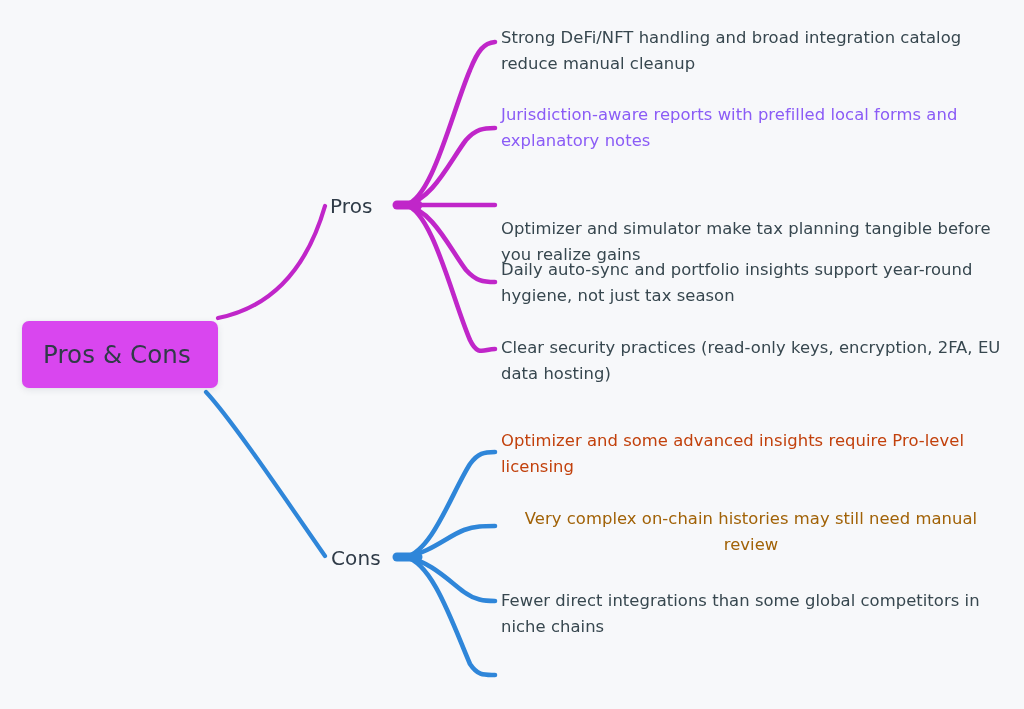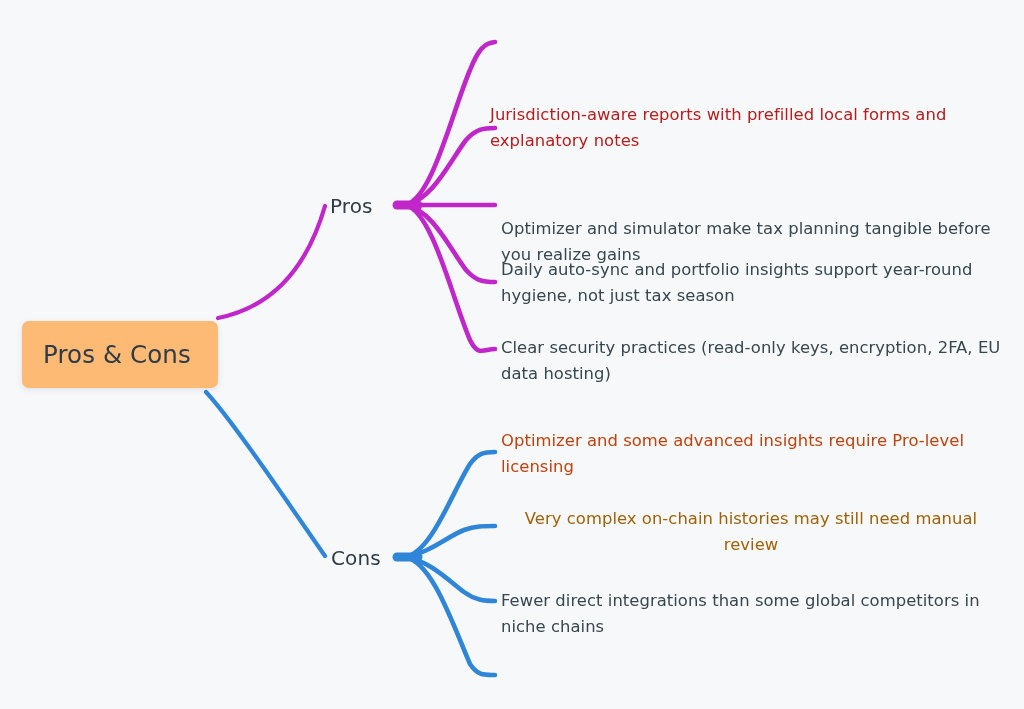--- a/index.html
+++ b/index.html
@@ -30,21 +30,21 @@
     pointer-events: none;
   }
 
   
   .root-node {
     position: absolute;
     left: 22px;
     top: 321px;
     width: 196px;
     height: 67px;
-    background: #fdba74;
+    background: #d946ef;
     border-radius: 7px;
     box-shadow: 0 2px 7px rgba(35, 45, 70, 0.10), 0 0 2px rgba(35,45,70,0.05);
     display: flex;
     align-items: center;
     box-sizing: border-box;
     padding-left: 21px;
   }
   .root-label {
     font-size: 24.5px;
     color: #2f3b47;
@@ -114,22 +114,23 @@
   </svg>
 
   <div class="root-node">
     <span class="root-label">Pros &amp; Cons</span>
   </div>
 
   <div class="branch-label" id="branch-label-pros">Pros</div>
 
   <div class="branch-label" id="branch-label-cons">Cons</div>
 
+  <div class="leaf w2" style="left: 501px; top: 25px; color: rgb(55, 71, 79);">Strong DeFi/NFT handling and broad integration catalog reduce manual cleanup</div>
 
-  <div class="leaf w2" style="left: 490px; top: 102px; color: #b91c1c;">Jurisdiction-aware reports with prefilled local forms and explanatory notes</div>
+  <div class="leaf w2" style="left: 501px; top: 102px; color: #8b5cf6;">Jurisdiction-aware reports with prefilled local forms and explanatory notes</div>
 
   <div class="leaf w1" style="left: 501px; top: 180px; color: rgb(55, 71, 79); margin-top: 36px;">Optimizer and simulator make tax planning tangible before you realize gains</div>
 
   <div class="leaf w2" style="left: 501px; top: 257px; color: rgb(55, 71, 79);">Daily auto-sync and portfolio insights support year-round hygiene, not just tax season</div>
 
   <div class="leaf w2" style="left: 501px; top: 335px; color: rgb(55, 71, 79);">Clear security practices (read-only keys, encryption, 2FA, EU data hosting)</div>
 
   <div class="leaf w2" style="left: 501px; top: 428px; color: #c2410c;">Optimizer and some advanced insights require Pro-level licensing</div>
 
   <div class="leaf w1" style="left: 501px; top: 506px; color: #a16207; text-align: center;">Very complex on-chain histories may still need manual review</div>

